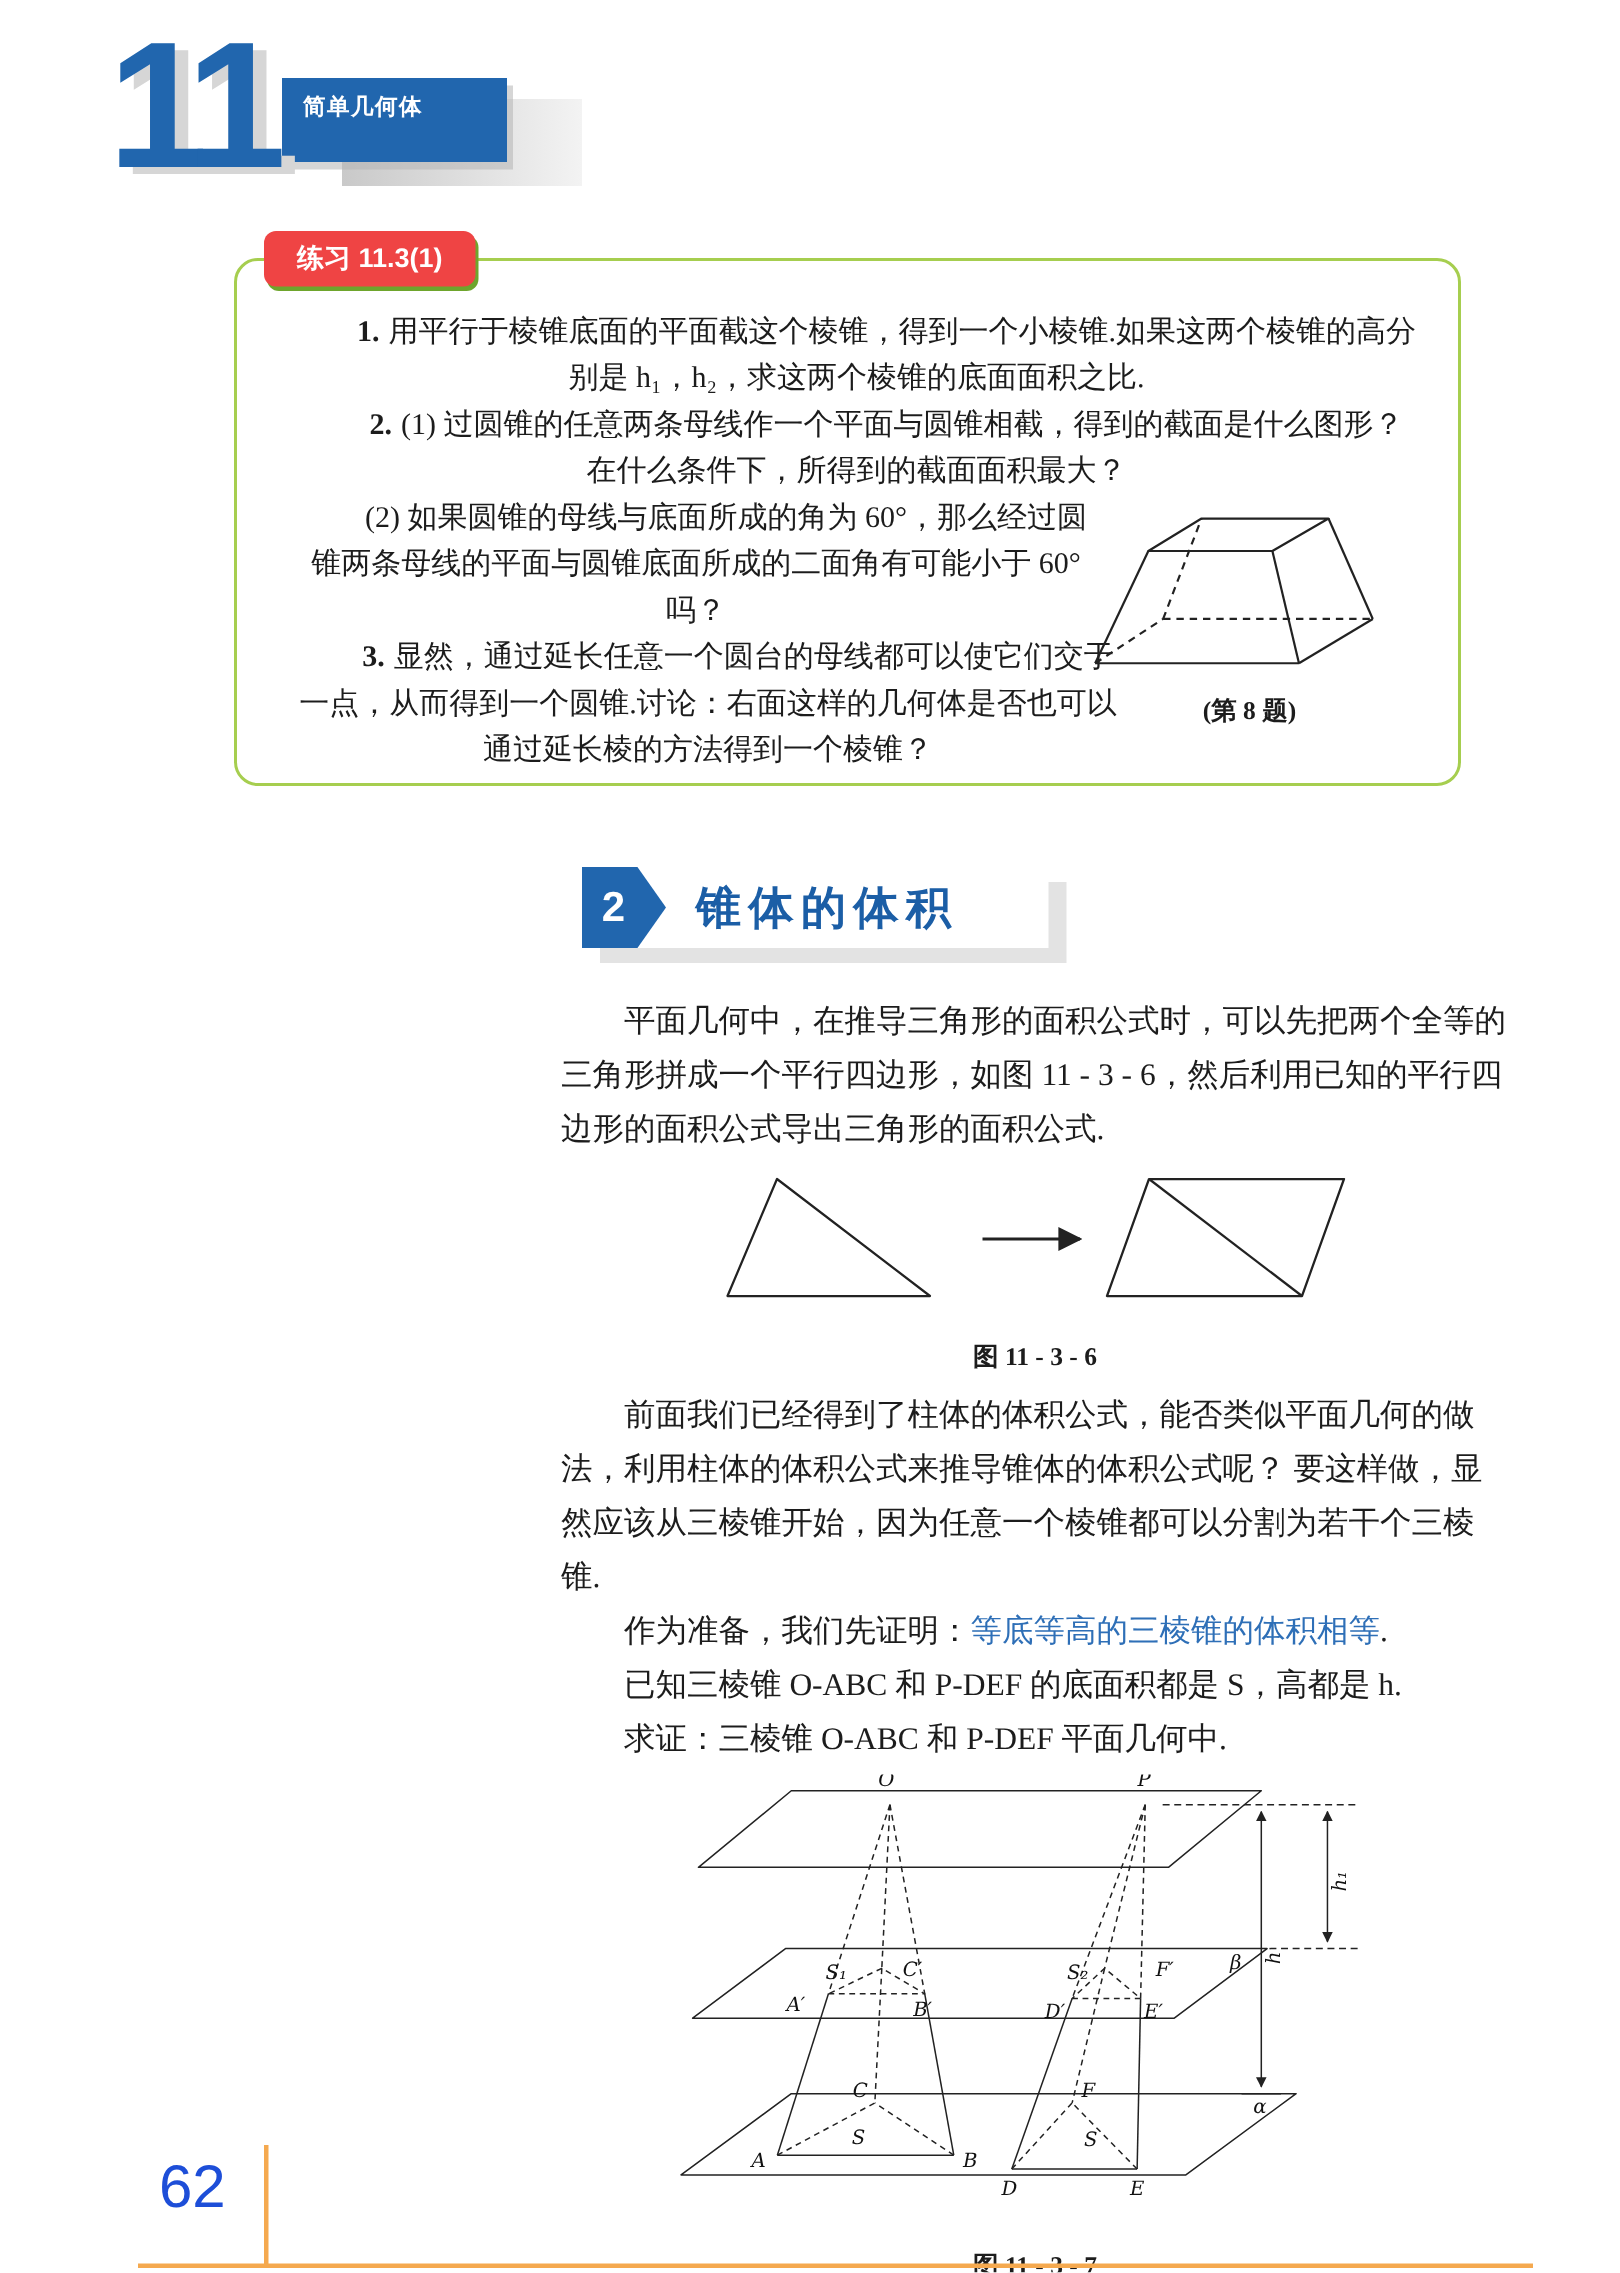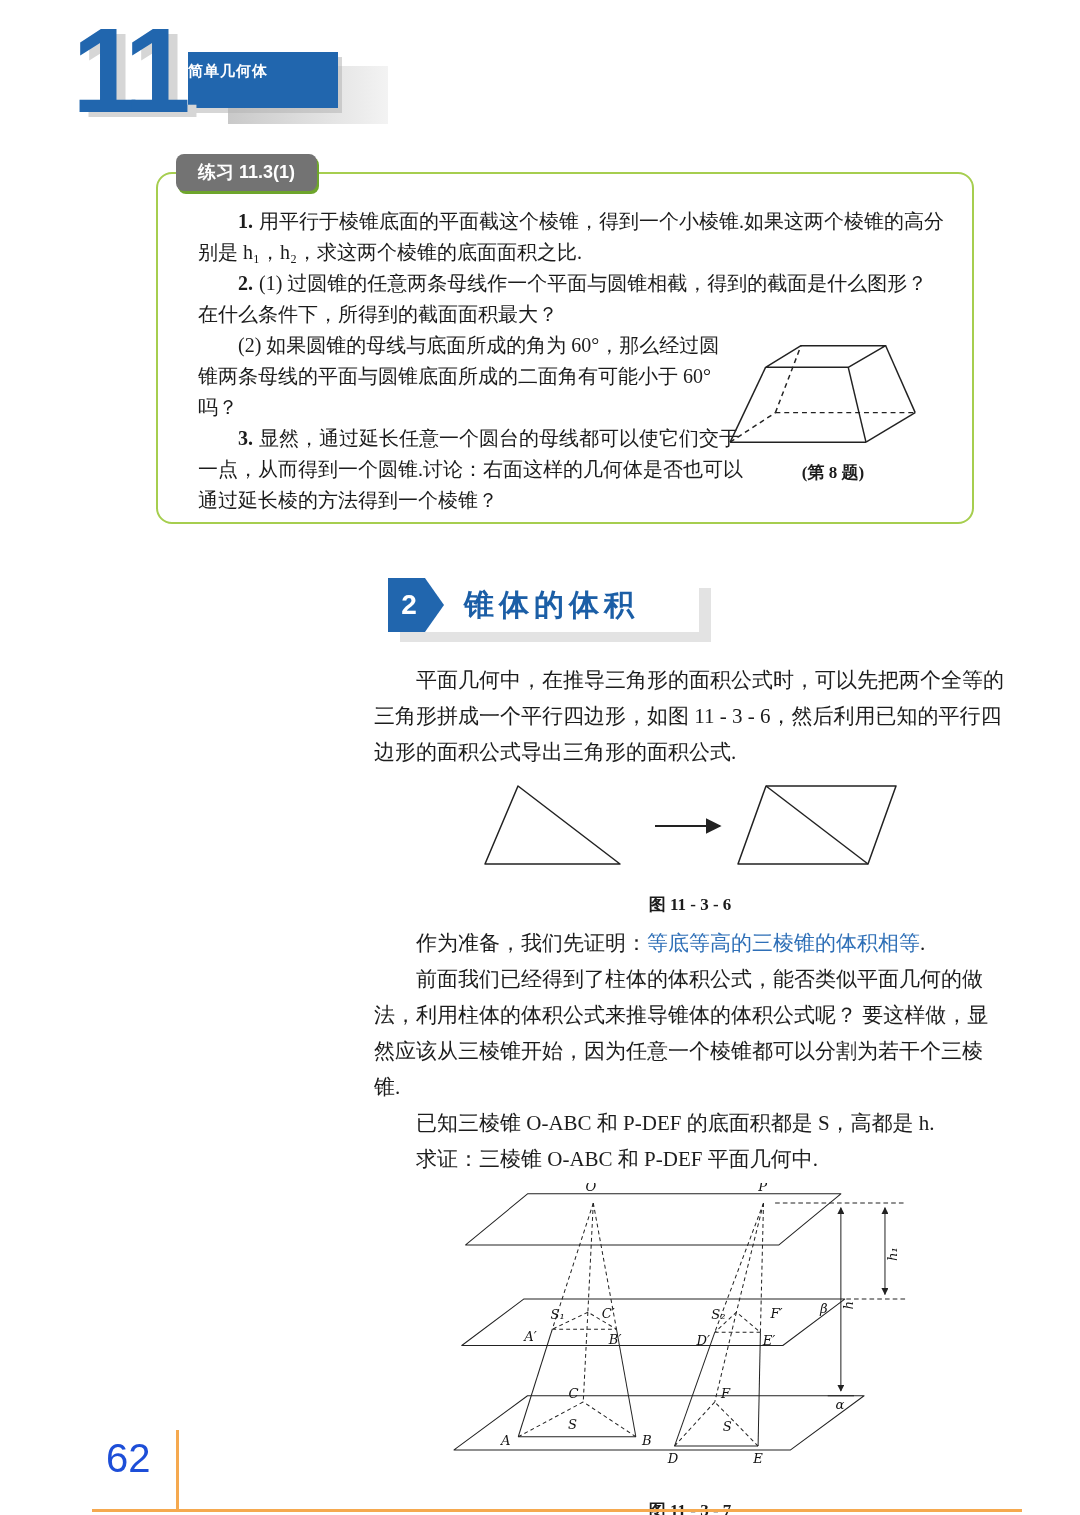--- a/index.html
+++ b/index.html
@@ -24,46 +24,46 @@
     z-index: 2;
   }
   .chapter-shadow {
     position: absolute; left: 212px; top: 66px; width: 160px; height: 58px;
     background: linear-gradient(90deg,#c9c9c9,#f3f3f3);
     z-index: 0;
   }
   .chapter-tag {
     position: absolute; left: 172px; top: 52px; width: 150px; height: 56px;
     background: #2166ae; z-index: 1;
-    padding: 10px 0 0 0;
+    padding: 10px 0 0 14px;
     box-shadow: 4px 5px 0 rgba(180,180,180,.55);
   }
   .chapter-tag span {
     color:#fff; font-family:"Liberation Sans","DejaVu Sans",sans-serif;
     font-weight: bold; font-size: 15px; letter-spacing: 1px;
   }
 
   
   .ex-box {
     position: absolute; left: 140px; top: 172px; width: 818px; height: 352px;
     border: 2px solid #a6ce4f; border-radius: 16px;
   }
   .ex-tab {
     position: absolute; left: 18px; top: -20px;
-    background: #737373; color: #ffffff;
+    background: #ef4444; color: #ffffff;
     font-family: "Liberation Sans","DejaVu Sans",sans-serif;
     font-weight: bold; font-size: 18px;
     padding: 6px 22px 7px; border-radius: 8px;
     box-shadow: 2px 3px 0 #6ea52c;
   }
   .ex-body {
     padding: 32px 28px 0 40px;
     font-size: 20px; line-height: 31px;
   }
-  .prob { text-indent: 2em; }
+  .prob { text-indent: 2em; text-align: center; }
   .pnum { font-weight: bold; margin-right: 6px; }
   .narrow-a { width: 532px; }
   .narrow-b { width: 548px; }
   .ex-figure {
     position: absolute; right: 20px; top: 152px; width: 238px;
     text-align: center;
   }
   .fig-cap {
     font-weight: bold; font-size: 17px; margin-top: 5px; text-align: center;
   }
@@ -182,22 +182,22 @@
         <g stroke="#222" stroke-width="1.5" fill="none" stroke-linejoin="round">
           <polygon points="5,88 140,88 38,10"></polygon>
           <line x1="175" y1="50" x2="240" y2="50" marker-end="url(#ah1)" stroke-width="2"></line>
           <polygon points="258,88 388,88 416,10 286,10"></polygon>
           <line x1="286" y1="10" x2="388" y2="88"></line>
         </g>
       </svg>
       <div class="fig-cap">图 11 - 3 - 6</div>
     </div>
 
+    <p class="body-p">前面我们已经得到了柱体的体积公式，能否类似平面几何的做法，利用柱体的体积公式来推导锥体的体积公式呢？ 要这样做，显然应该从三棱锥开始，因为任意一个棱锥都可以分割为若干个三棱锥.</p>
     <p class="body-p"><span>作为准备，我们先证明：</span><span class="hl">等底等高的三棱锥的体积相等</span><span>.</span></p>
-    <p class="body-p">前面我们已经得到了柱体的体积公式，能否类似平面几何的做法，利用柱体的体积公式来推导锥体的体积公式呢？ 要这样做，显然应该从三棱锥开始，因为任意一个棱锥都可以分割为若干个三棱锥.</p>
     <p class="body-p">已知三棱锥 O-ABC 和 P-DEF 的底面积都是 S，高都是 h.</p>
     <p class="body-p">求证：三棱锥 O-ABC 和 P-DEF 平面几何中.</p>
 
     <div class="fig-block">
       <svg width="480" height="294" viewBox="0 0 620 380">
         <defs>
           <marker id="ah2" viewBox="0 0 10 10" refX="9" refY="5" markerWidth="7" markerHeight="7" orient="auto-start-reverse">
             <path d="M0,0 L10,5 L0,10 z" fill="#222"></path>
           </marker>
         </defs>

